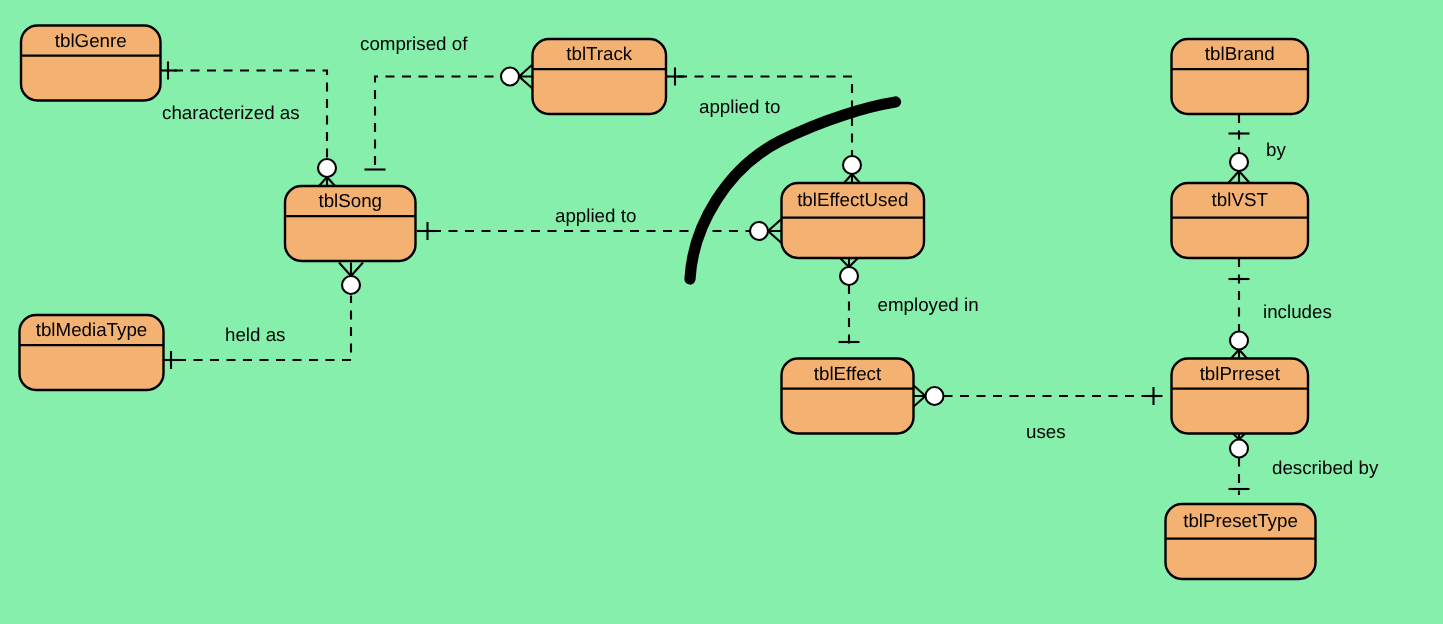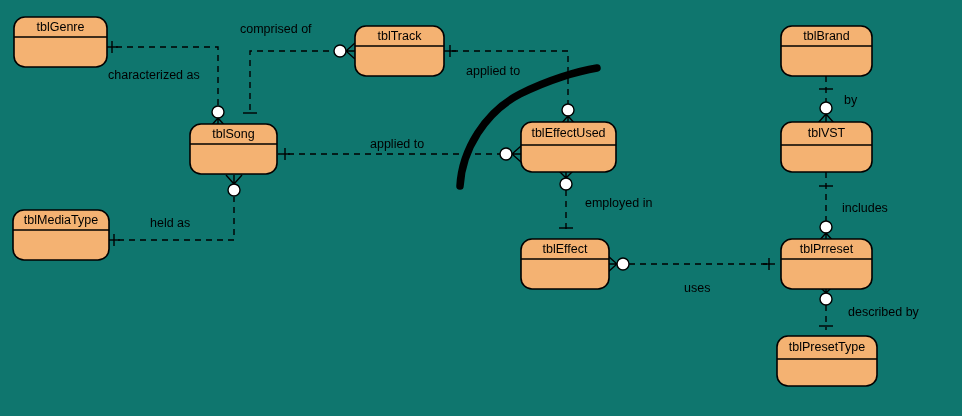--- a/index.html
+++ b/index.html
@@ -7,21 +7,21 @@
     padding: 0;
     background: #ffffff;
   }
   body {
     font-family: "Liberation Sans", sans-serif;
   }
   #diagram-canvas {
     position: relative;
     width: 962px;
     height: 416px;
-    background: #0f766e;
+    background: #86efac;
     overflow: hidden;
   }
   #er-svg {
     position: absolute;
     top: 0;
     left: 0;
     width: 962px;
     height: 416px;
   }
   .entity-rect {

